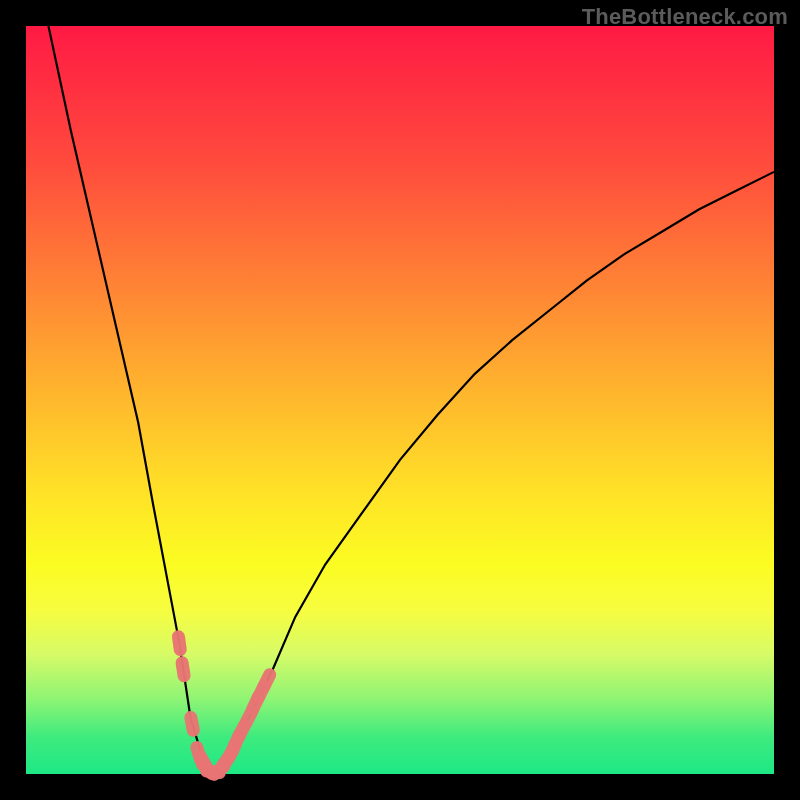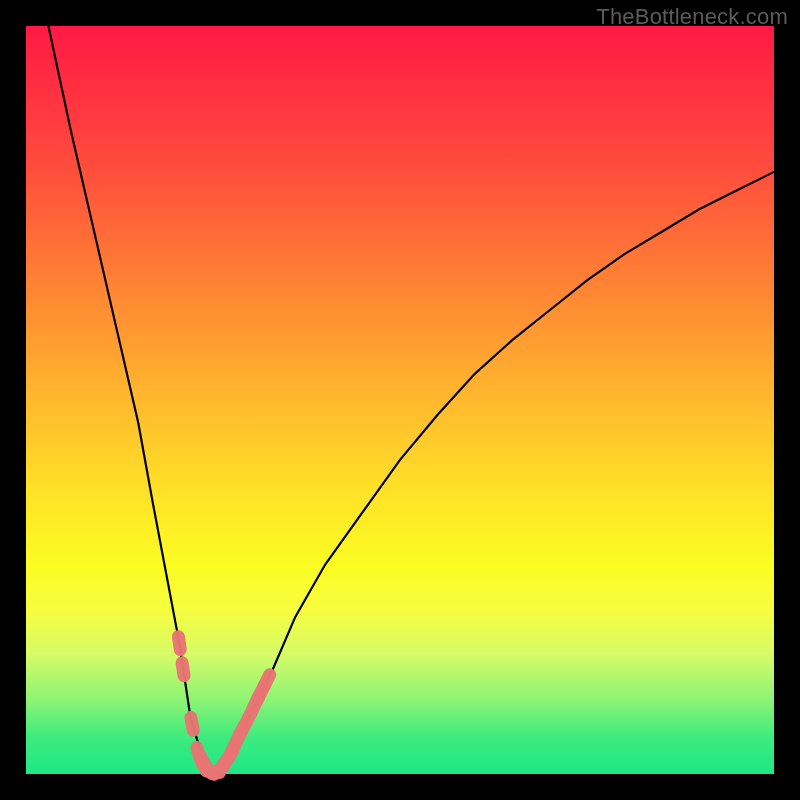--- a/index.html
+++ b/index.html
@@ -30,21 +30,21 @@
       #3feb7e 95%,
       #1de885 100%);
   }
   .watermark {
     position: absolute;
     top: 4px;
     right: 12px;
     color: #5b5b5b;
     font-size: 22px;
     letter-spacing: 0.2px;
-    font-weight: 400;
+    font-weight: 700;
   }
   svg.plot {
     position: absolute;
     left: 0;
     top: 0;
     width: 748px;
     height: 748px;
     overflow: visible;
   }
   .curve {

